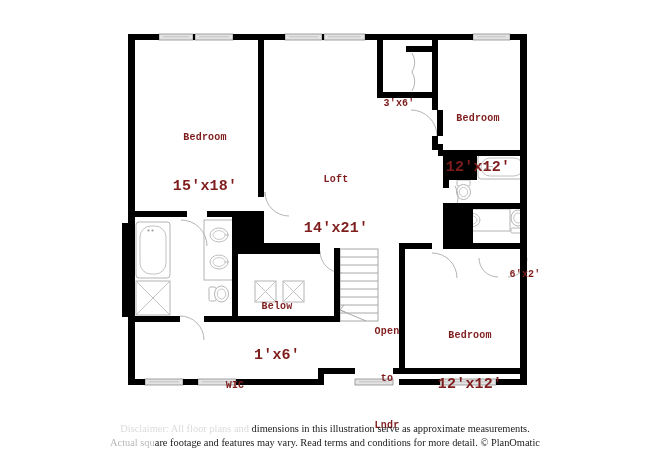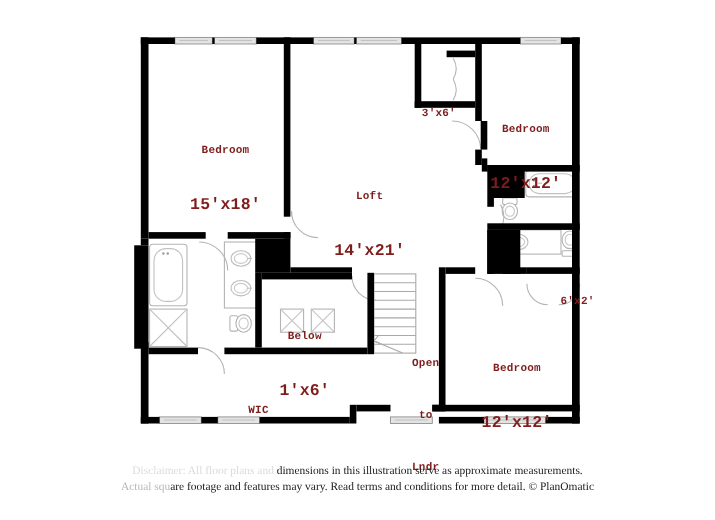--- a/index.html
+++ b/index.html
@@ -348,21 +348,21 @@
 
   <div class="room-label label-small" style="left:502px; top:233px; width:46px;">
     <span class="rl-dims">6'x2'</span>
   </div>
 
   <div class="room-label" style="left:237px; top:265px; width:80px;">
     <span class="rl-name">Below</span>
     <span class="rl-dims">1'x6'</span>
   </div>
 
-  <div class="room-label" style="left:185px; top:332px; width:100px;">
+  <div class="room-label" style="left:185px; top:344px; width:100px;">
     <span class="rl-name">WIC</span>
   </div>
 
   <div class="room-label" style="left:347px; top:290px; width:80px;">
     <span class="rl-name">Open</span>
     <span class="rl-name">to</span>
     <span class="rl-name">Lndr</span>
   </div>
 
   <div class="disclaimer">

